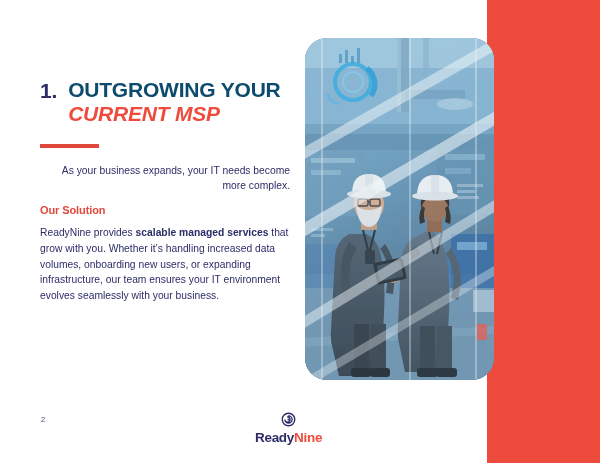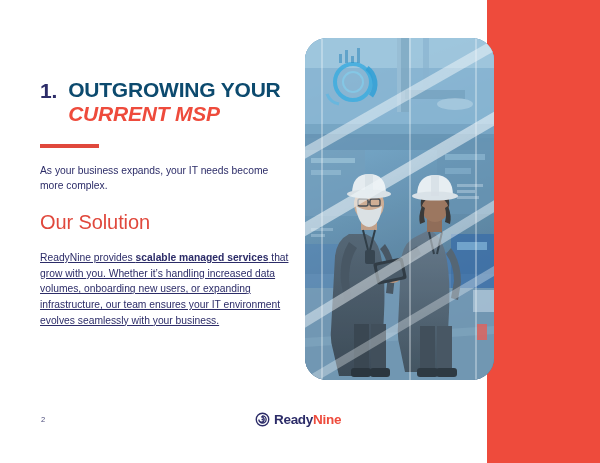--- a/index.html
+++ b/index.html
@@ -75,53 +75,54 @@
     height: 4px;
     background: #E0483C;
     margin-top: 17px;
   }
 
   .intro {
     margin-top: 15px;
     font-size: 10.3px;
     line-height: 1.52;
     color: #2C2C68;
+    text-align: right;
   }
 
   .subhead {
-    font-size: 20px;
+    font-size: 11px;
     color: #E0483C;
-    font-weight: normal;
+    font-weight: bold;
     letter-spacing: -0.1px;
   }
 
   .body-copy {
     margin-top: 9px;
     font-size: 10.3px;
     line-height: 1.52;
     color: #2C2C68;
-    text-decoration: underline;
   }
   .body-copy b { font-weight: bold; }
 
   
   .page-num {
     position: absolute;
     left: 41px;
     top: 415px;
     font-size: 7.5px;
     color: #4A4A7A;
   }
   .logo {
     position: absolute;
     left: 255px;
     top: 412px;
     display: flex;
     align-items: center;
     gap: 4px;
+    flex-direction: column;
   }
   .logo-mark { display: block; }
   .logo-text {
     font-size: 13.5px;
     font-weight: bold;
     letter-spacing: -0.3px;
     line-height: 1;
   }
   .logo-ready { color: #2C2C68; }
   .logo-nine { color: #EE4B3C; }

